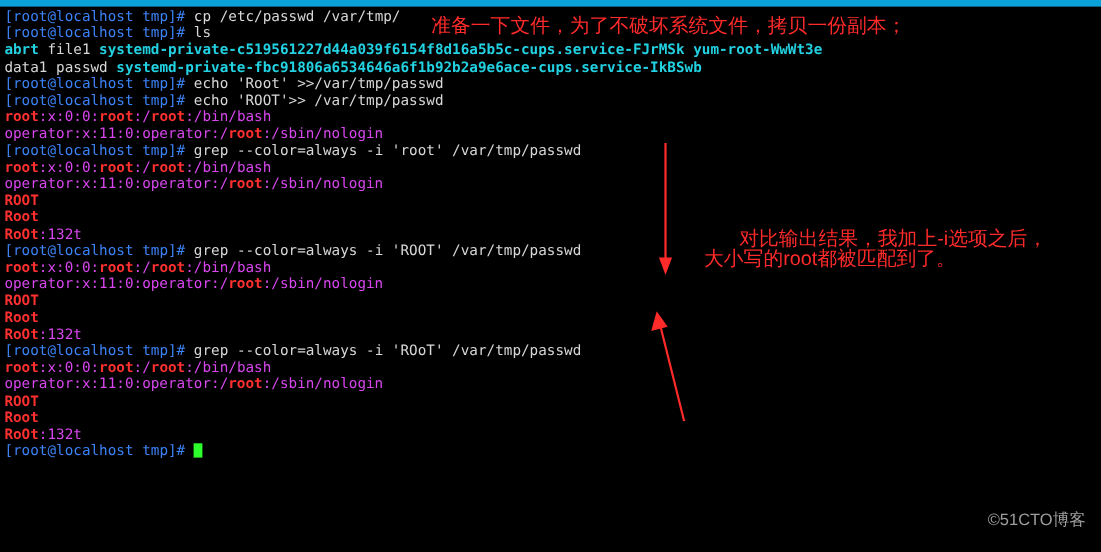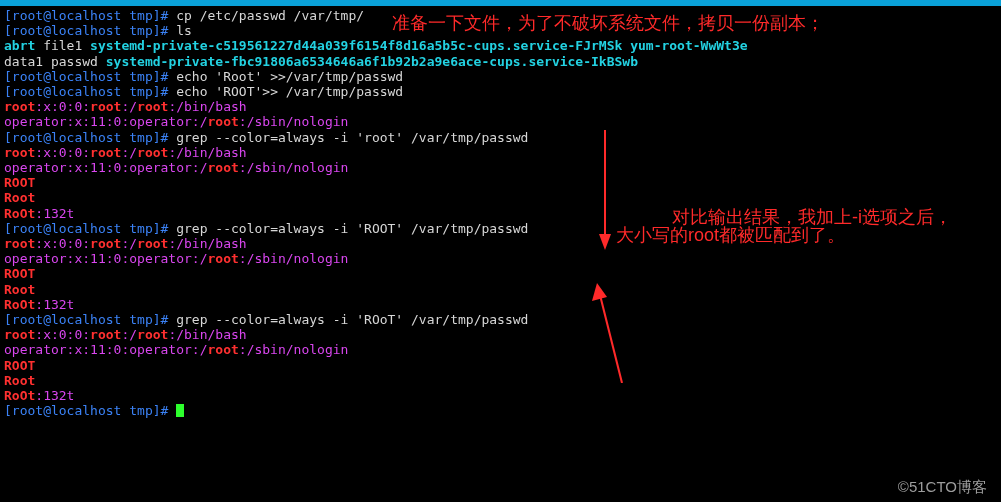--- a/index.html
+++ b/index.html
@@ -6,21 +6,21 @@
   body{width:1001px;height:502px;overflow:hidden;position:relative;}
   .titlebar{background:#0aa1d8;height:6px;width:100%;}
   .term{padding:2px 4px 4px 4px;}
   .white{color:#3b82f6;font-weight:normal;}
   .plain{color:#d7d7d7;}
   .cyan{color:#23d2e2;font-weight:bold;margin-top:19px;}
   .red{color:#ff3030;font-weight:bold;}
   .ycol{color:#d946ef;}
   .cursor{display:inline-block;width:8px;height:13px;background:#2dff2d;vertical-align:middle;margin-top:-2px;}
   .note{position:absolute;color:#ff2a2a;font-family:"Microsoft YaHei","PingFang SC",sans-serif;font-size:18px;line-height:18px;white-space:nowrap;}
-  .watermark{position:absolute;right:14px;bottom:8px;color:#9d9d9d;font-family:"Microsoft YaHei",sans-serif;font-size:15px;}
+  .watermark{position:absolute;right:14px;bottom:22px;color:#9d9d9d;font-family:"Microsoft YaHei",sans-serif;font-size:15px;}
   svg.arrow{position:absolute;pointer-events:none;}
 </style>
 </head>
 <body>
 
 <div class="titlebar"></div>
 
 <div class="term">
 <div><span class="white"><span>[</span><span>root</span><span>@</span><span>localhost</span> <span>tmp</span><span>]#</span></span> <span class="plain">cp /etc/passwd /var/tmp/</span></div>
 <div><span class="white"><span>[</span><span>root</span><span>@</span><span>localhost</span> <span>tmp</span><span>]#</span></span> <span class="plain">ls</span></div>
@@ -46,21 +46,21 @@
 <div><span class="red">root</span><span class="ycol">:x:0:0:</span><span class="red">root</span><span class="ycol">:/</span><span class="red">root</span><span class="ycol">:/bin/bash</span></div>
 <div><span class="ycol">operator:x:11:0:operator:/</span><span class="red">root</span><span class="ycol">:/sbin/nologin</span></div>
 <div><span class="red">ROOT</span></div>
 <div><span class="red">Root</span></div>
 <div><span class="red">RoOt</span><span class="ycol">:132t</span></div>
 <div><span class="white"><span>[</span><span>root</span><span>@</span><span>localhost</span> <span>tmp</span><span>]#</span></span> <span class="cursor"></span></div>
 </div>
 
 <div class="note" style="left:392px;top:14px;">准备一下文件，为了不破坏系统文件，拷贝一份副本；</div>
 <div class="note" style="left:672px;top:208px;">对比输出结果，我加上-i选项之后，</div>
-<div class="note" style="left:616px;top:226px;">大小写的root都被匹配到了。</div>
+<div class="note" style="left:640px;top:226px;">大小写的root都被匹配到了。</div>
 
 <svg class="arrow" style="left:595px;top:130px;width:20px;height:120px" viewBox="0 0 20 120">
   <line x1="10" y1="0" x2="10" y2="108" stroke="#ff2a2a" stroke-width="2"></line>
   <polygon points="10,120 4,104 16,104" fill="#ff2a2a"></polygon>
 </svg>
 <svg class="arrow" style="left:590px;top:283px;width:40px;height:100px" viewBox="0 0 40 100">
   <line x1="32" y1="100" x2="10" y2="12" stroke="#ff2a2a" stroke-width="2"></line>
   <polygon points="7,0 2,18 17,14" fill="#ff2a2a"></polygon>
 </svg>
 

